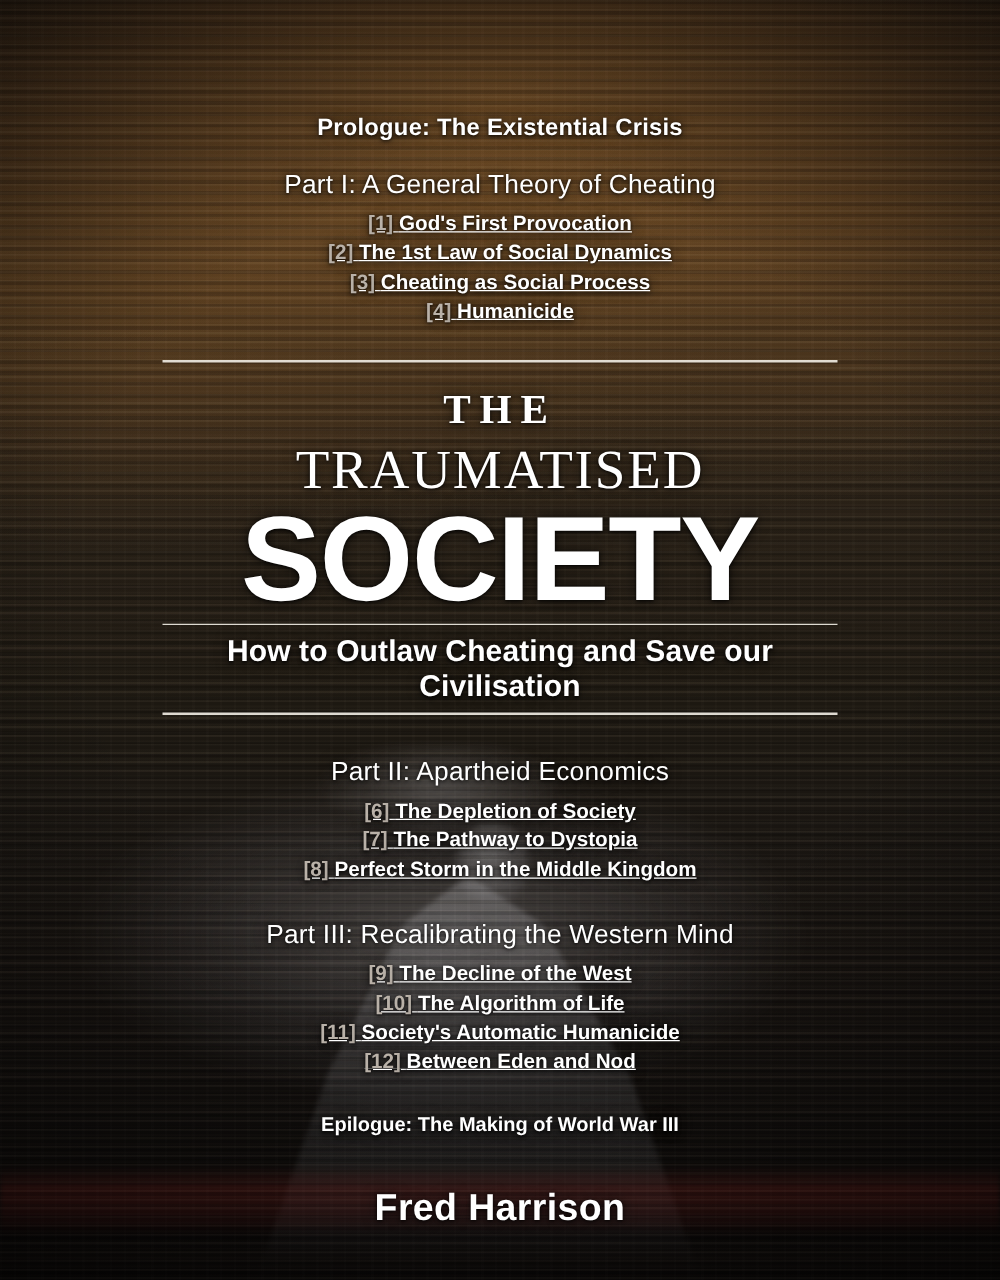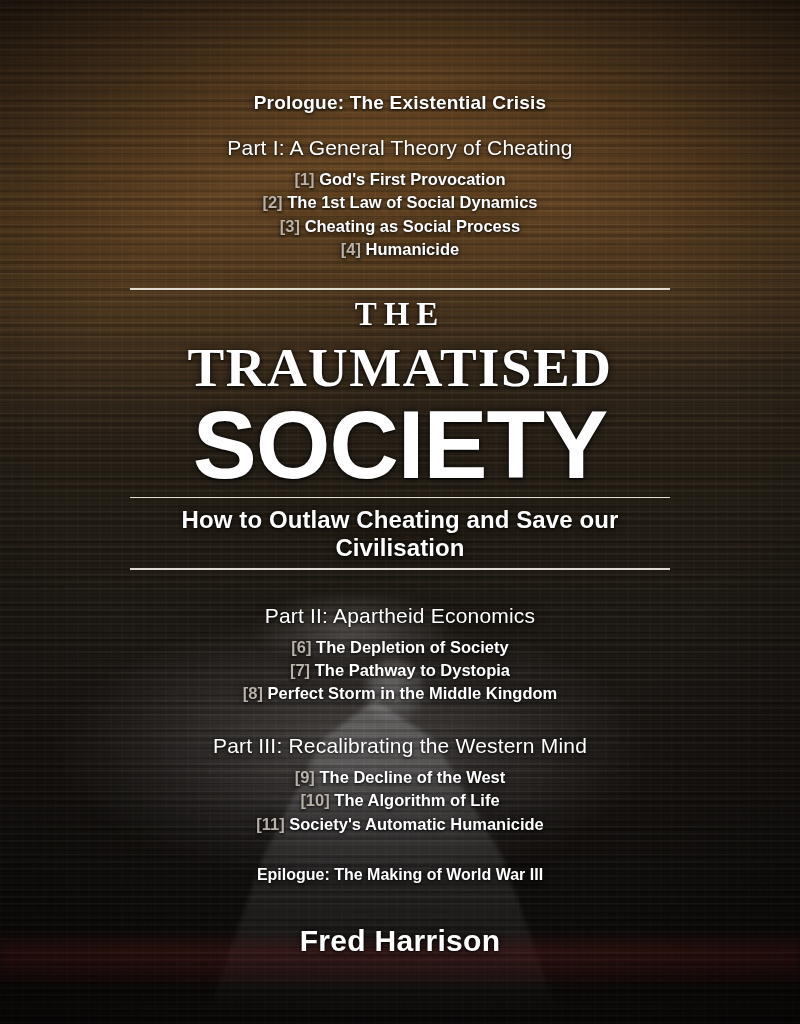--- a/index.html
+++ b/index.html
@@ -168,20 +168,21 @@
     font-size: 21px;
     font-weight: normal;
     letter-spacing: 0.2px;
     margin-bottom: 8px;
   }
   .chapter {
     font-size: 16.5px;
     font-weight: bold;
     line-height: 1.42;
     white-space: nowrap;
+    text-decoration: underline;
   }
   .chapter .num {
     color: #b9b1a8;
     font-weight: bold;
   }
 
   
   .title-group {
     margin-top: 26px;
     width: 540px;
@@ -194,22 +195,22 @@
   .rule.thin { height: 1.5px; }
   .the {
     font-family: "Liberation Serif", serif;
     font-weight: bold;
     font-size: 33px;
     letter-spacing: 7px;
     margin-bottom: 5px;
   }
   .main-title {
     font-family: "Liberation Serif", serif;
-    font-weight: bold;
-    font-size: 55px;
+    font-weight: normal;
+    font-size: 44px;
     letter-spacing: 1.5px;
     line-height: 1.05;
     margin: 6px 0 2px 0;
   }
   .society {
     font-family: "Liberation Sans", sans-serif;
     font-weight: bold;
     font-size: 96px;
     letter-spacing: -1px;
     line-height: 0.98;
@@ -260,21 +261,21 @@
     <div class="part-block">
       <div class="part-title">Part I: A General Theory of Cheating</div>
       <div class="chapter"><span class="num">[1]</span> <span>God's First Provocation</span></div>
       <div class="chapter"><span class="num">[2]</span> <span>The 1st Law of Social Dynamics</span></div>
       <div class="chapter"><span class="num">[3]</span> <span>Cheating as Social Process</span></div>
       <div class="chapter"><span class="num">[4]</span> <span>Humanicide</span></div>
     </div>
 
     <div class="title-group">
       <div class="rule"></div>
-      <div style="padding-top:6px;">
+      <div style="padding-top:20px;">
         <div class="the">THE</div>
         <div class="main-title">TRAUMATISED</div>
         <div class="society">SOCIETY</div>
       </div>
       <div class="rule thin"></div>
       <div class="subtitle">How to Outlaw Cheating and Save our Civilisation</div>
       <div class="rule thin"></div>
     </div>
 
     <div class="part-block" style="margin-top:34px;">
@@ -282,20 +283,21 @@
       <div class="chapter"><span class="num">[6]</span> <span>The Depletion of Society</span></div>
       <div class="chapter"><span class="num">[7]</span> <span>The Pathway to Dystopia</span></div>
       <div class="chapter"><span class="num">[8]</span> <span>Perfect Storm in the Middle Kingdom</span></div>
     </div>
 
     <div class="part-block" style="margin-top:28px;">
       <div class="part-title">Part III: Recalibrating the Western Mind</div>
       <div class="chapter"><span class="num">[9]</span> <span>The Decline of the West</span></div>
       <div class="chapter"><span class="num">[10]</span> <span>The Algorithm of Life</span></div>
       <div class="chapter"><span class="num">[11]</span> <span>Society's Automatic Humanicide</span></div>
+      <div class="chapter"><span class="num">[12]</span> <span>Between Eden and Nod</span></div>
     </div>
 
     <div class="epilogue">Epilogue: The Making of World War III</div>
 
     <div class="author">Fred Harrison</div>
 
   </div>
 </div>
 
 </body></html>

